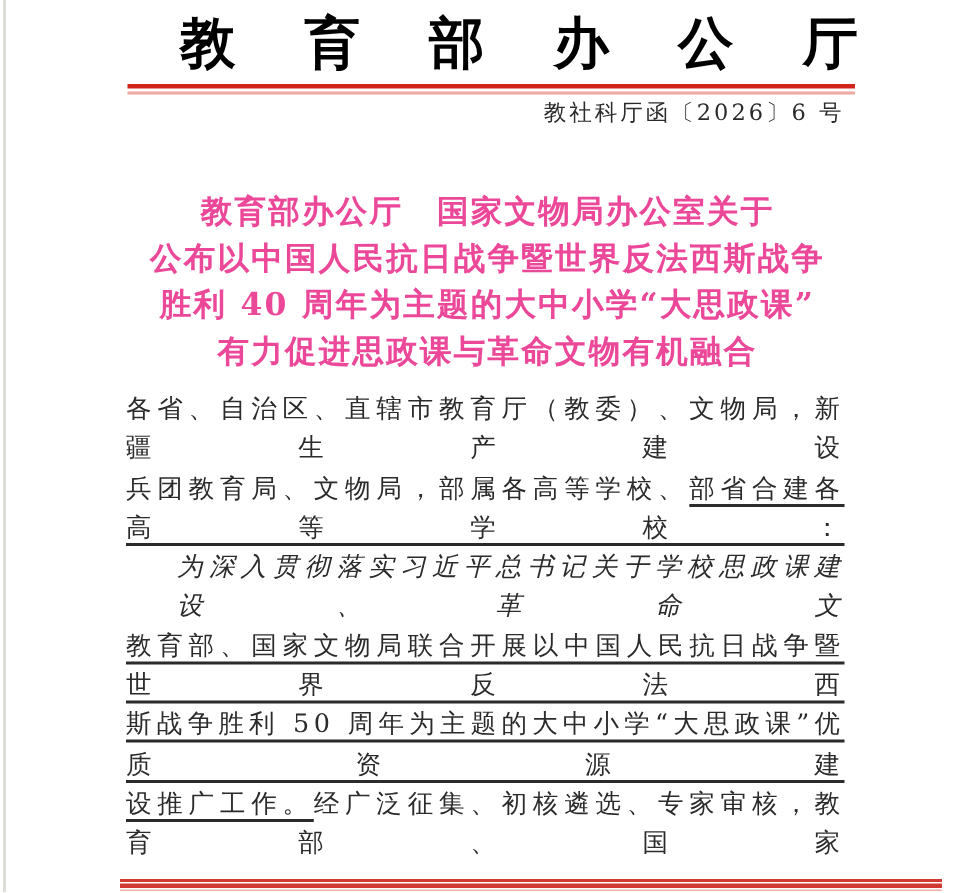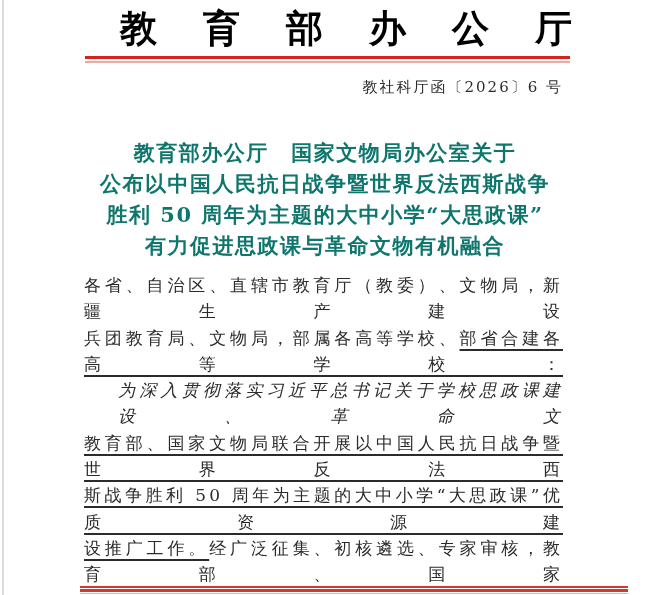--- a/index.html
+++ b/index.html
@@ -21,35 +21,35 @@
     font-size:37px;
     font-weight:700;
     color:#000000;
     letter-spacing:46px;
     white-space:nowrap;
   }
   .red-rule { margin:6px 80px 0 85px; }
   .red-rule .rr-main  { height:3px; background:#d2241a; }
   .red-rule .rr-thin  { height:2px; background:#f0a8a1; margin-top:2px; }
   .doc-number {
-    margin-top:14px;
+    margin-top:2px;
     padding-right:87px;
     text-align:right;
     font-size:15px;
     letter-spacing:2px;
     color:#2b2b2b;
     line-height:20px;
   }
   .title {
     margin-top:40px;
     text-align:center;
     font-size:21px;
     font-weight:700;
     letter-spacing:1.5px;
-    color:#0f766e;
+    color:#ec4899;
     line-height:31px;
   }
   .doc-body {
     margin-top:11px;
     padding:0 87px 0 84px;
     font-size:17px;
     line-height:26.3px;
     letter-spacing:3px;
     color:#2b2b2b;
   }
@@ -77,21 +77,21 @@
   <div class="red-rule">
     <div class="rr-main"></div>
     <div class="rr-thin"></div>
   </div>
 
   <div class="doc-number">教社科厅函〔2026〕6 号</div>
 
   <div class="title">
     <div>教育部办公厅　国家文物局办公室关于</div>
     <div>公布以中国人民抗日战争暨世界反法西斯战争</div>
-    <div>胜利 50 周年为主题的大中小学“大思政课”</div>
+    <div>胜利 40 周年为主题的大中小学“大思政课”</div>
     <div>有力促进思政课与革命文物有机融合</div>
   </div>
 
   <div class="doc-body">
       <div class="bline j"><span>各省、自治区、直辖市教育厅（教委）、文物局，新疆生产建设</span></div>
       <div class="bline j"><span>兵团教育局、文物局，部属各高等学校、</span><span class="u">部省合建各高等学校：</span></div>
       <div class="bline j ind"><span>为深入贯彻落实习近平总书记关于学校思政课建设、革命文</span></div>
       <div class="bline j"><span class="u">教育部、国家文物局联合开展以中国人民抗日战争暨世界反法西</span></div>
       <div class="bline j"><span class="u">斯战争胜利 50 周年为主题的大中小学“大思政课”优质资源建</span></div>
       <div class="bline j"><span class="u">设推广工作。</span><span>经广泛征集、初核遴选、专家审核，教育部、国家</span></div>

